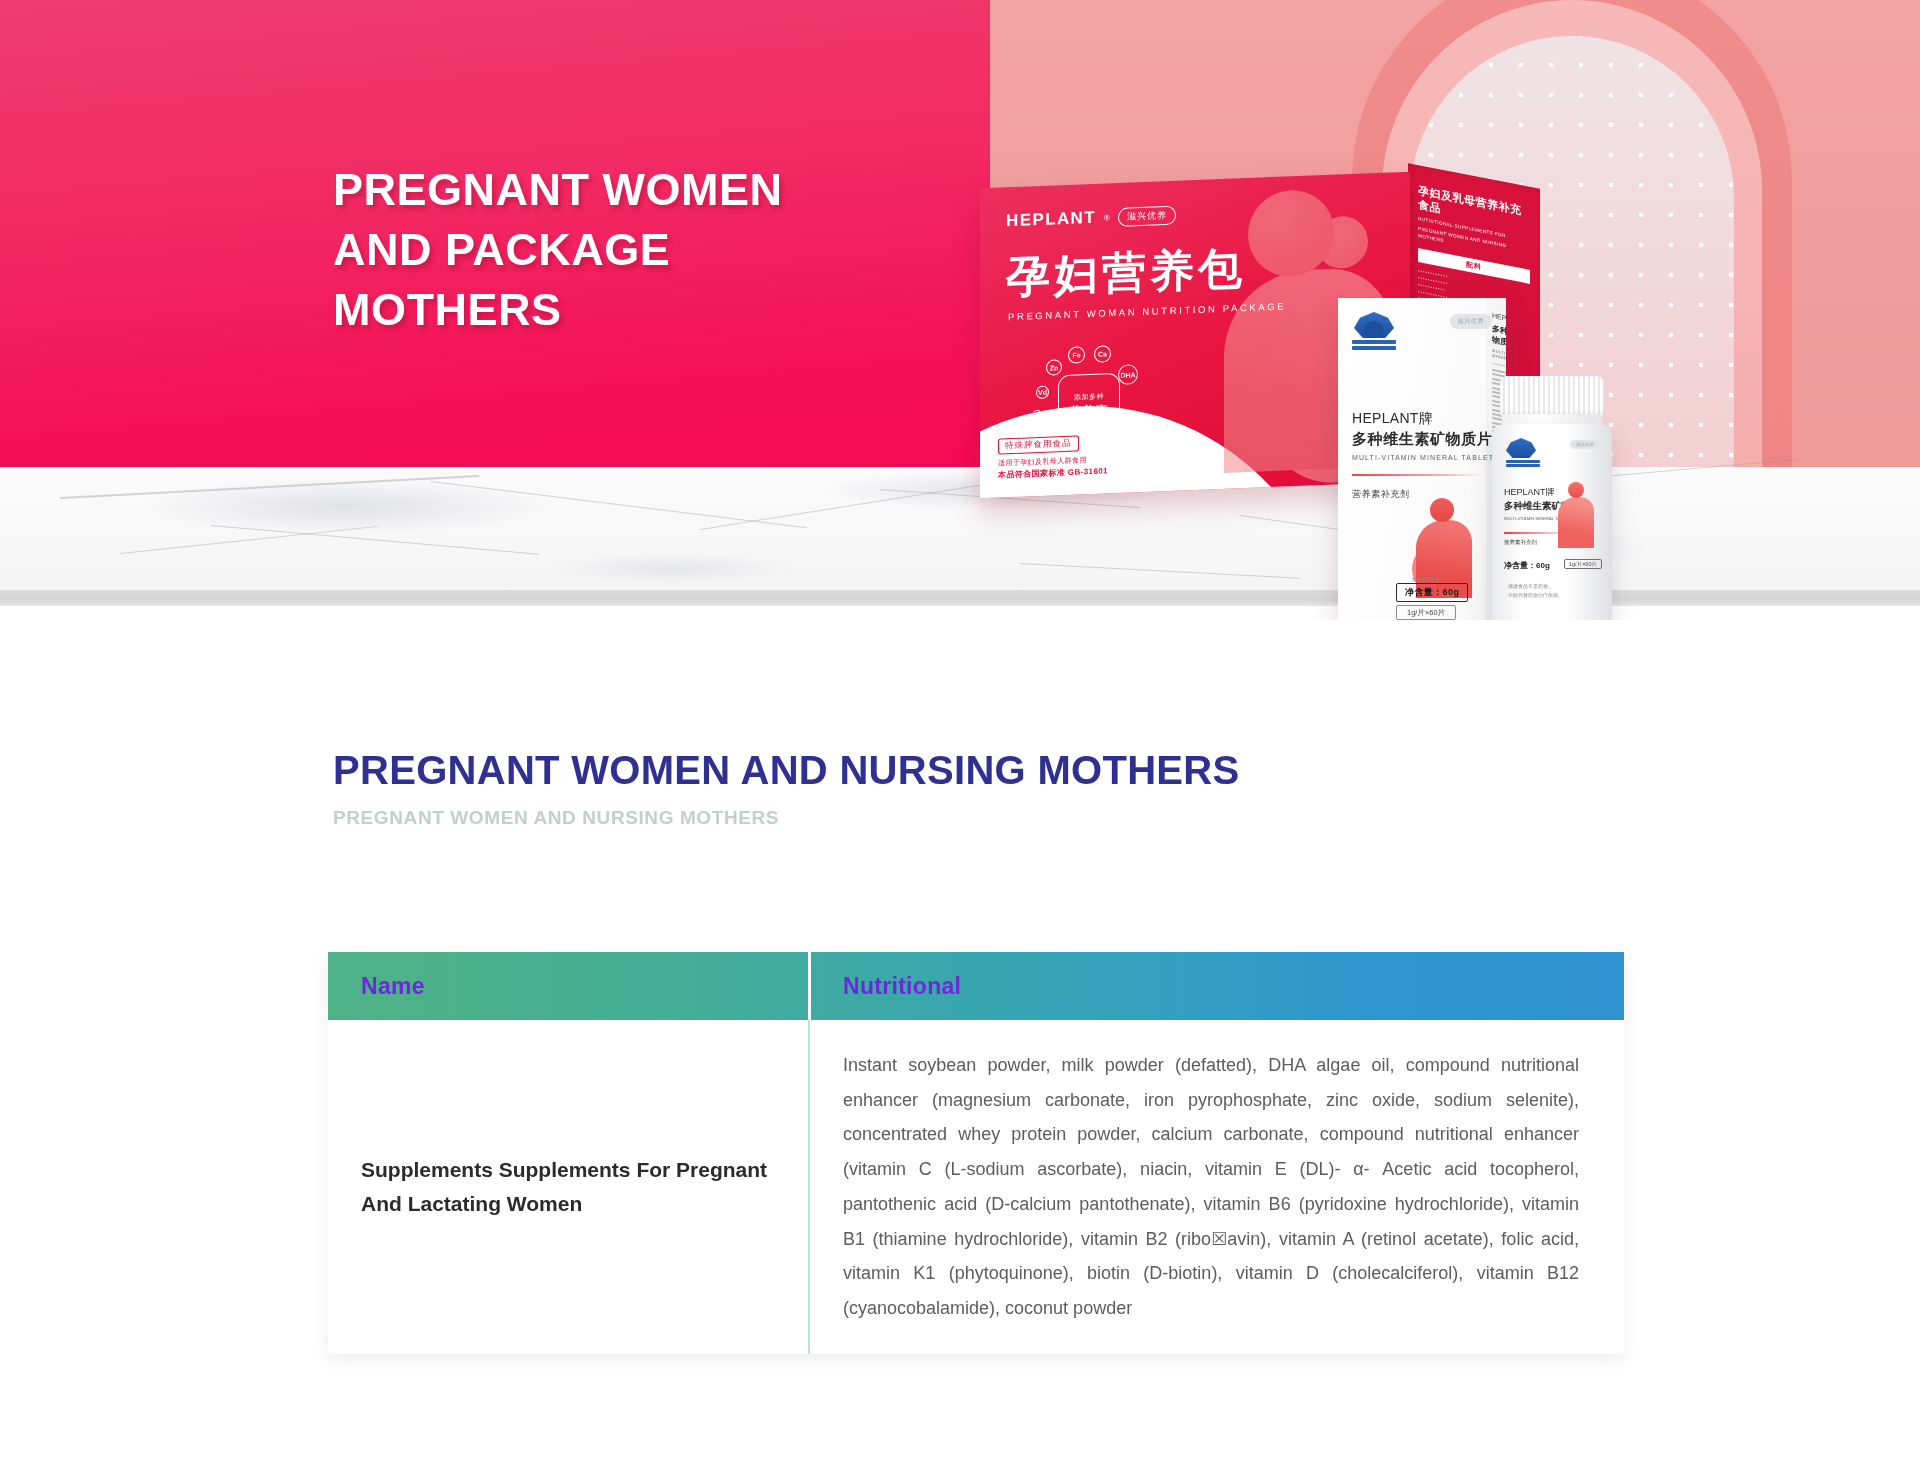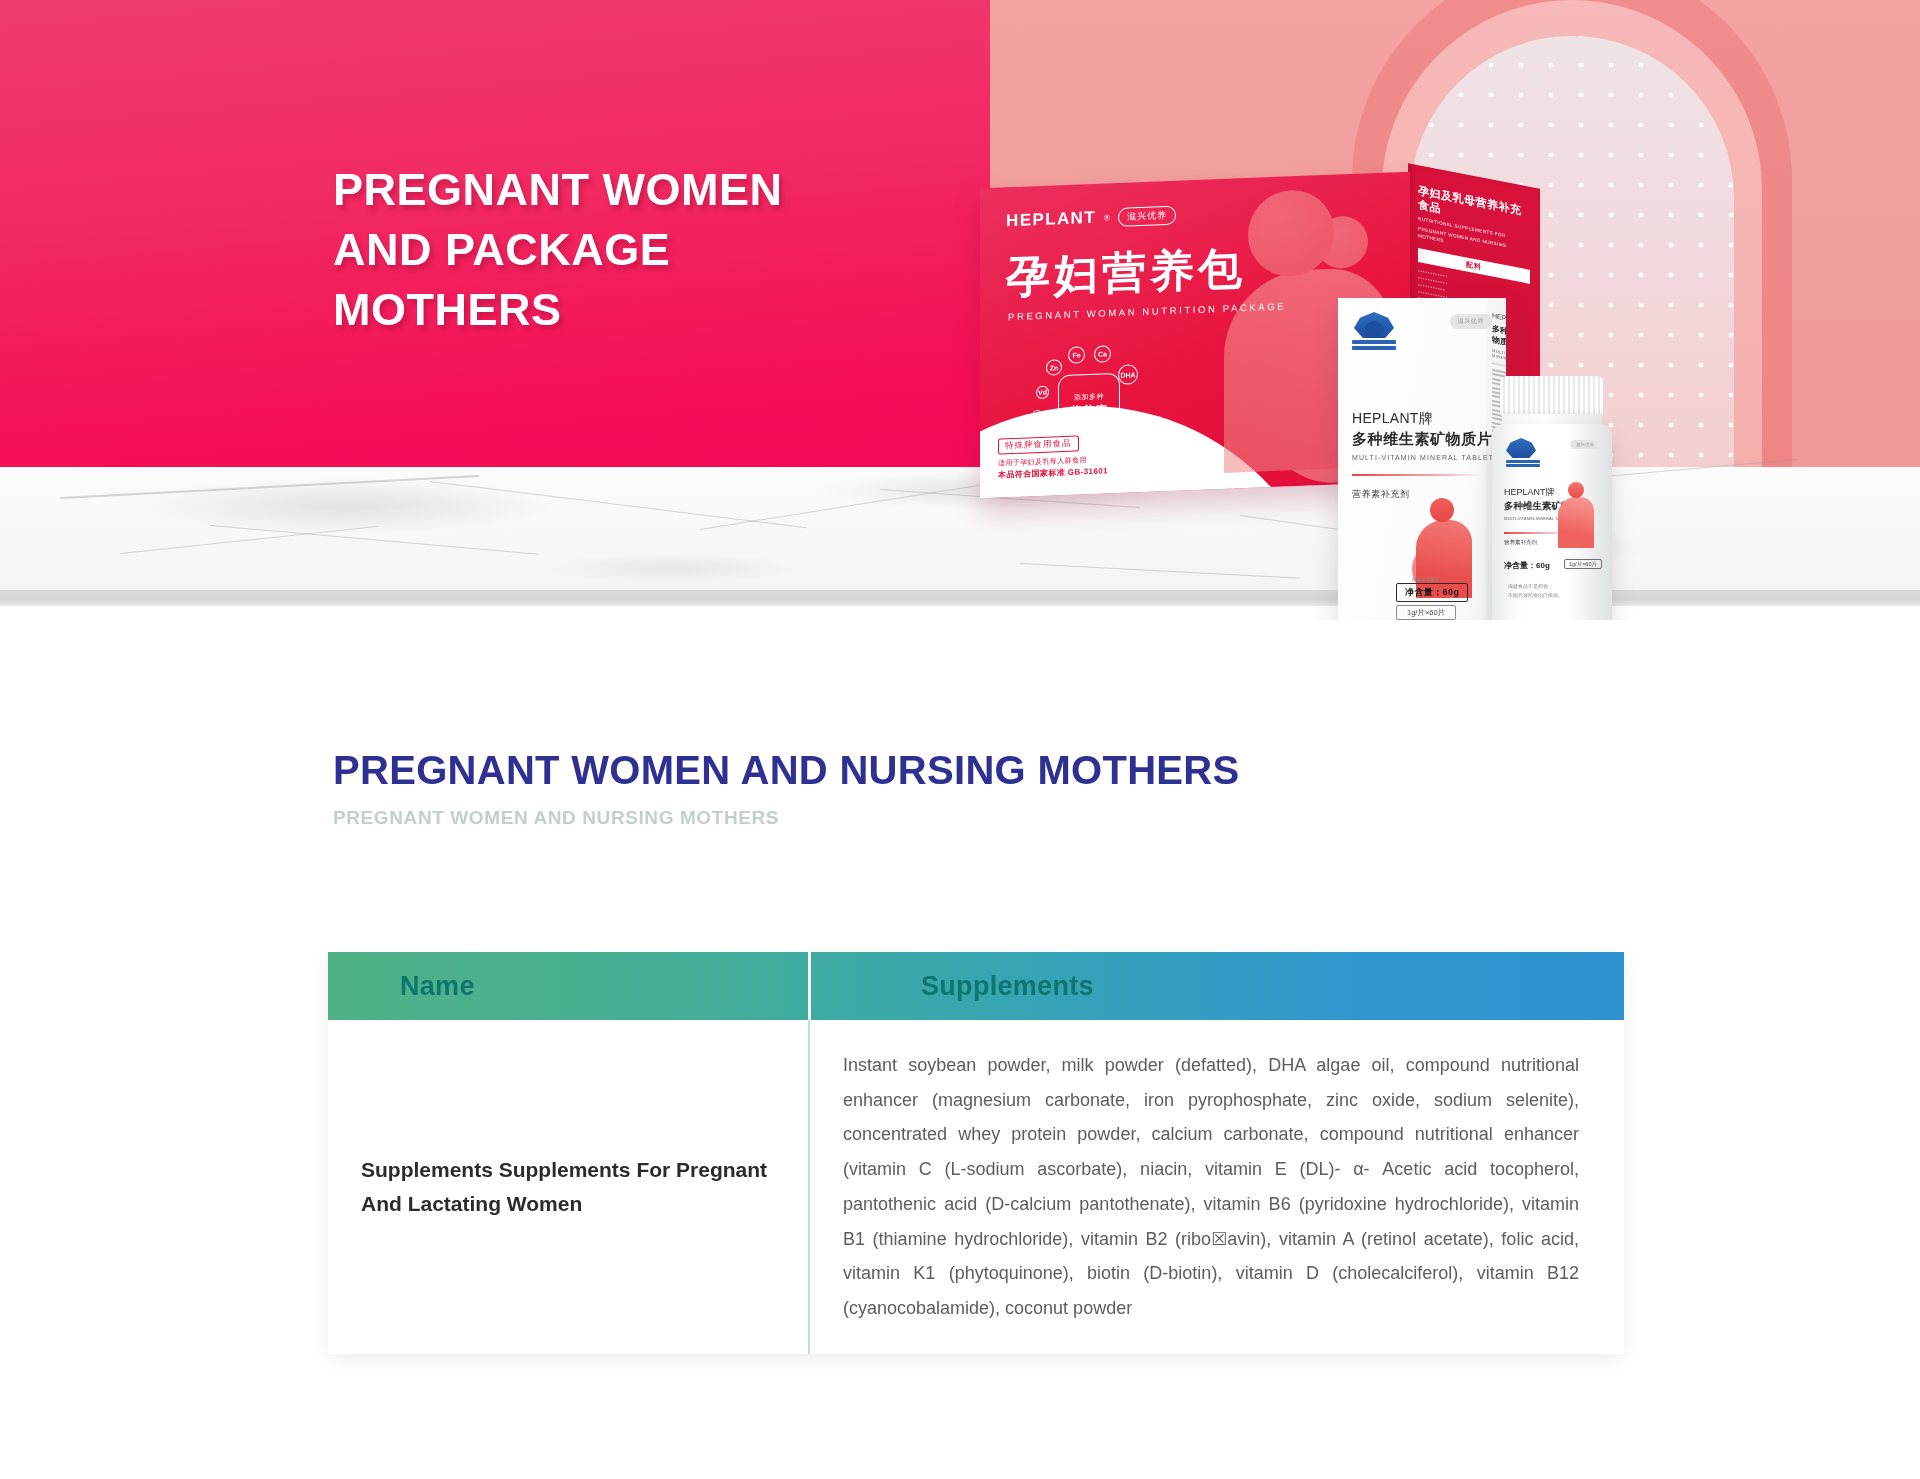--- a/index.html
+++ b/index.html
@@ -292,21 +292,21 @@
     box-shadow:0 6px 18px rgba(0,0,0,.07);
   }
   .thead { display:flex; height:68px; position:relative; }
   .thead::after {
     content:""; position:absolute; left:0; top:0; width:100%; height:100%;
     background:linear-gradient(90deg,#4fb286 0%,#45ae97 28%,#35a4b6 55%,#2f97cf 80%,#2e93d0 100%);
     z-index:0;
   }
   .th {
     position:relative; z-index:1; display:flex; align-items:center;
-    color:#0f766e; font-size:27px; font-weight:bold; letter-spacing:.3px;margin-left:39px;
+    color:#6d28d9; font-size:23px; font-weight:bold; letter-spacing:.3px;
   }
   .th-name { width:480px; padding-left:33px; }
   .th-div { position:absolute; left:480px; top:0; width:3px; height:100%; background:#ffffff; z-index:2; }
   .th-ing { flex:1; padding-left:35px; }
 
   .tbody { display:flex; min-height:290px; position:relative; }
   .td-name {
     width:480px; display:flex; align-items:center; padding:0 40px 0 33px;
     color:#2b2b2b; font-size:21px; font-weight:bold; line-height:1.62;
   }
@@ -513,20 +513,20 @@
 
 <div class="section-head">
   <div class="sec-title">PREGNANT WOMEN AND NURSING MOTHERS</div>
   <div class="sec-sub">PREGNANT WOMEN AND NURSING MOTHERS</div>
 </div>
 
 <div class="table-wrap">
   <div class="thead">
     <div class="th th-name">Name</div>
     <div class="th-div"></div>
-    <div class="th th-ing">Supplements</div>
+    <div class="th th-ing">Nutritional</div>
   </div>
   <div class="tbody">
     <div class="td-name">Supplements Supplements For Pregnant And Lactating Women</div>
     <div class="td-div"></div>
     <div class="td-ing">Instant soybean powder, milk powder (defatted), DHA algae oil, compound nutritional enhancer (magnesium carbonate, iron pyrophosphate, zinc oxide, sodium selenite), concentrated whey protein powder, calcium carbonate, compound nutritional enhancer (vitamin C (L-sodium ascorbate), niacin, vitamin E (DL)- α- Acetic acid tocopherol, pantothenic acid (D-calcium pantothenate), vitamin B6 (pyridoxine hydrochloride), vitamin B1 (thiamine hydrochloride), vitamin B2 (ribo☒avin), vitamin A (retinol acetate), folic acid, vitamin K1 (phytoquinone), biotin (D-biotin), vitamin D (cholecalciferol), vitamin B12 (cyanocobalamide), coconut powder</div>
   </div>
 </div>
 
 </body></html>

